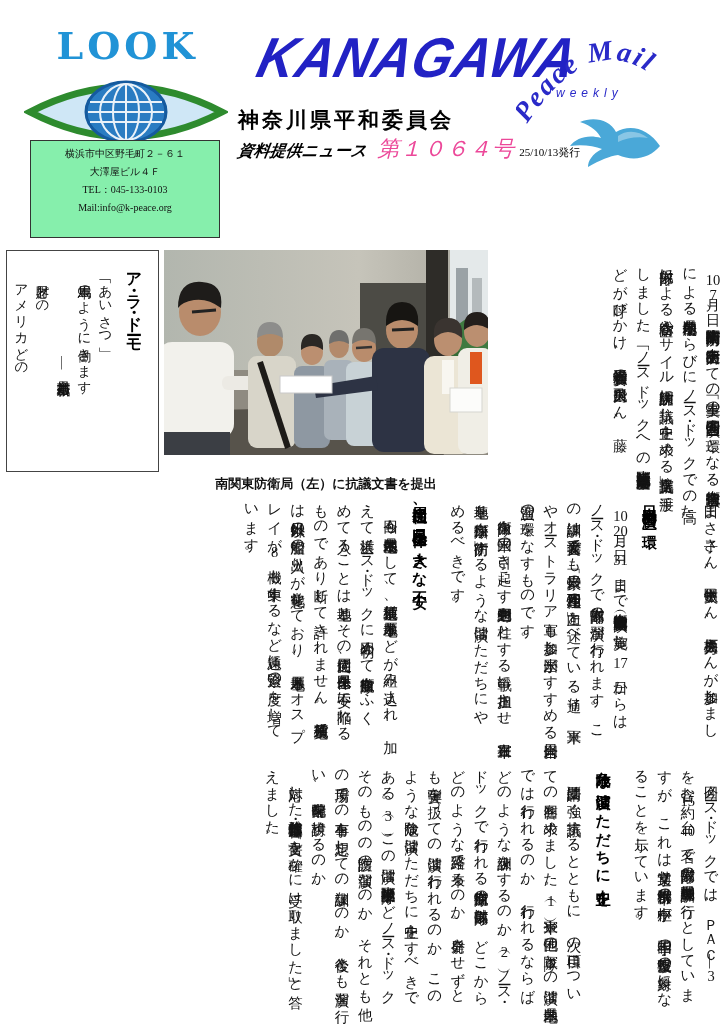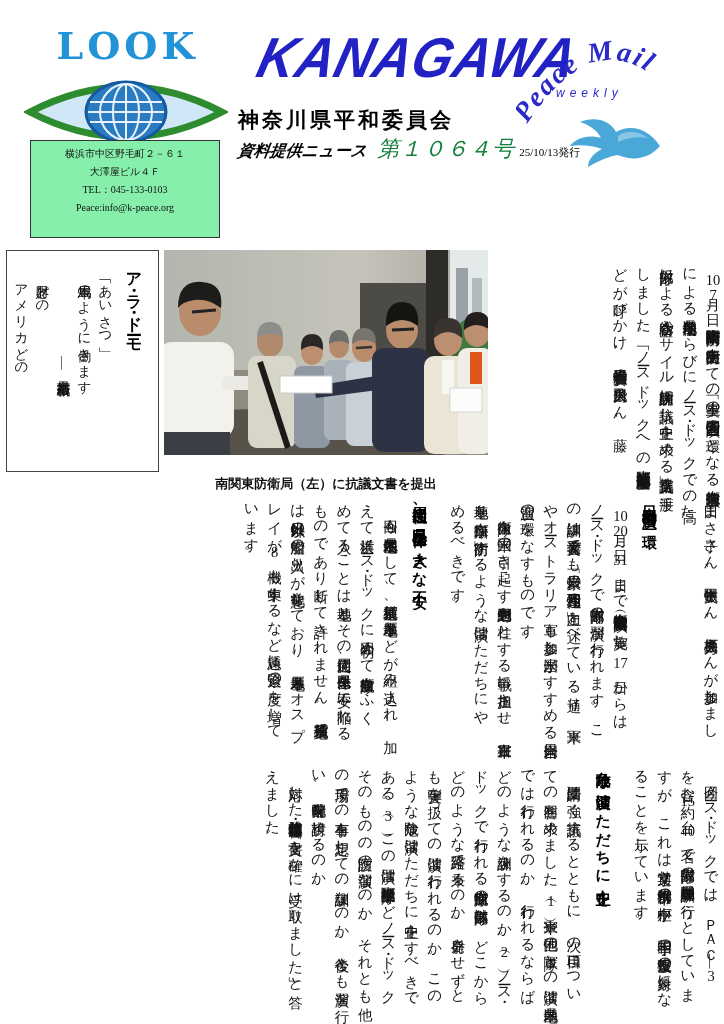--- a/index.html
+++ b/index.html
@@ -40,21 +40,21 @@
     font-family:"Liberation Sans", sans-serif; font-weight:bold;
     font-size:21px; letter-spacing:3px; color:#000;
   }
   .issue-line { position:absolute; left:238px; top:134px; white-space:nowrap; }
   .news-label {
     display:inline-block; font-family:"Liberation Sans", sans-serif; font-weight:bold;
     font-style:italic; font-size:16px; color:#000; transform:skewX(-8deg); vertical-align:baseline;
   }
   .issue-no {
     display:inline-block; font-family:"Liberation Serif", serif; font-style:italic;
-    font-size:22px; color:#15803d; margin-left:6px; letter-spacing:1px;
+    font-size:22px; color:#ec4899; margin-left:6px; letter-spacing:1px;
   }
   .issue-date { display:inline-block; font-size:11px; font-family:"Liberation Serif", serif; color:#000;text-align:center; }
   
   .headline {
     position:absolute; left:214px; top:158px; width:508px; text-align:center;
     color:#e81310; font-family:"Liberation Sans", sans-serif; font-weight:bold;
   }
   .headline .l1 {
     font-size:19px; line-height:30px; white-space:nowrap;
     transform:scaleX(0.80); transform-origin:left center;
@@ -114,21 +114,21 @@
       <line x1="64" y1="36" x2="140" y2="36"></line>
       <line x1="66" y1="46" x2="138" y2="46"></line>
       <line x1="102" y1="8" x2="102" y2="64"></line>
     </g>
   </svg>
 
   <div class="addr-box">
     <div>横浜市中区野毛町２－６１</div>
     <div>大澤屋ビル４Ｆ</div>
     <div>TEL：045-133-0103</div>
-    <div>Peace:info@k-peace.org</div>
+    <div>Mail:info@k-peace.org</div>
   </div>
 
   <div class="kanagawa">KANAGAWA</div>
 
   <svg class="peace-arc" width="190" height="110" viewBox="0 0 190 110">
     <defs>
         <path id="arcPath" d="M 6,102 Q 95,-42 184,102"></path>
       </defs>
     <text font-family="Liberation Serif, serif" font-style="italic" font-weight="bold" font-size="28" fill="#2a2ac8" letter-spacing="2">
       <textPath href="#arcPath" startOffset="4%">Peace Mail</textPath>

